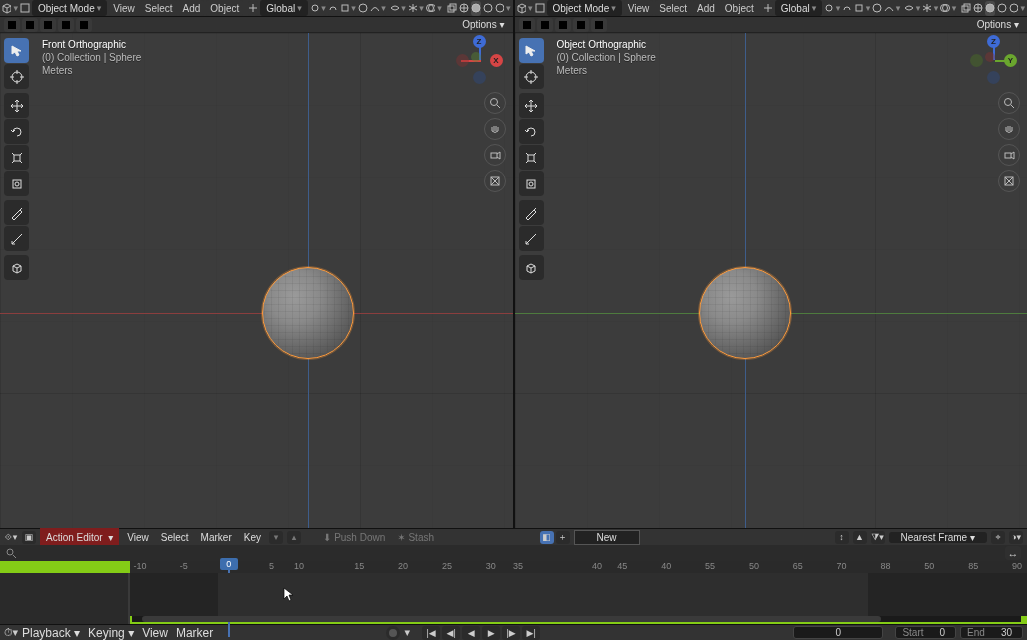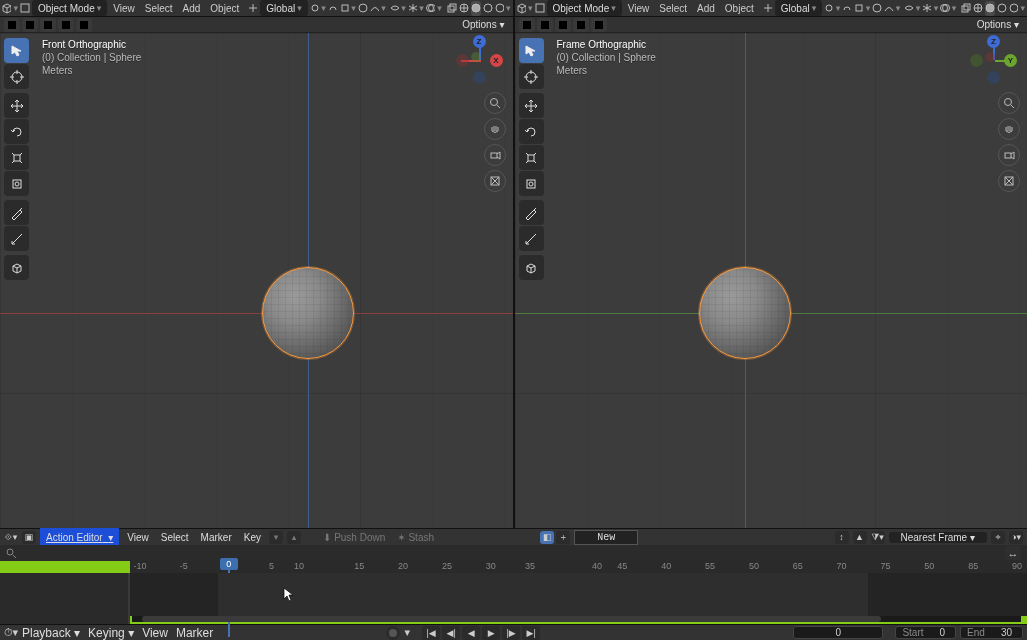--- a/index.html
+++ b/index.html
@@ -72,23 +72,23 @@
 
 
 .vp-nav { position: absolute; top: 92px; right: 7px; display: flex; flex-direction: column; gap: 4px; }
 .vp-nav .nav-btn { width: 22px; height: 22px; background: rgba(60,60,60,0.8); border-radius: 11px; display: flex; align-items: center; justify-content: center; border: 1px solid #555; cursor: pointer; }
 .vp-nav .nav-btn svg { stroke: #bbb; fill: none; }
 
 
 .dope { height: 96px; background: #232323; display: flex; flex-direction: column; border-top: 1px solid #111; }
 .dope-header { height: 16px; background: #333; display: flex; align-items: center; gap: 4px; padding: 0 4px; }
 .dope-header .dh-btn { font-size: 10px; color: #ddd; padding: 0 4px; cursor: pointer; }
-.dope-header .dh-mode { background: #1d4ed8; border-radius: 3px; padding: 9px 6px; text-decoration: underline; }
+.dope-header .dh-mode { background: #7f1d1d; border-radius: 3px; padding: 9px 6px; }
 .dope-header .dh-push { color: #777; cursor: default; }
-.dope-header .new { background: #222; padding: 1px 22px; border-radius: 0; border: 1px solid #555; font-family: Liberation Mono, monospace; }
+.dope-header .new { background: #222; padding: 1px 22px; border-radius: 0; border: 1px solid #555; }
 .dope-header .pin-group { display: flex; gap: 2px; }
 .dope-header .pin { width: 14px; height: 13px; background: #2b2b2b; border-radius: 3px; display:inline-flex;align-items:center;justify-content:center;font-size:9px;}
 .dope-header .nearest { background: #222; padding: 0 12px; border-radius: 3px; min-width: 78px; }
 
 .dope-search { height: 16px; background: #2b2b2b; display: flex; align-items: center; padding: 0 4px; gap: 4px; }
 .dope-search .mag { width: 14px; height: 14px; display:inline-flex;align-items:center;justify-content:center;}
 .dope-search .ds-icon { width: 16px; height: 14px; display: inline-flex; align-items:center; justify-content:center; background:#2f2f2f; border-radius:3px; margin-right:2px; }
 
 .dope-body { flex: 1; position: relative; background: #84cc16; }
 .ruler { position: absolute; top: 0; left: 130px; right: 0; height: 12px; background: #2a2a2a; }
@@ -509,21 +509,21 @@
           </svg>
         </span>
       <span class="options"><span>Options</span> <span class="chev">▾</span></span>
     </div>
     <div class="vp-canvas">
       <div class="axis-h axis-green" style="top:280px;"></div>
       <div class="axis-v axis-blue" style="left:230px;"></div>
       <div class="sphere" style="left:184px; top:234px;"></div>
     </div>
     <div class="vp-info">
-      <div class="line1">Frame Orthographic</div>
+      <div class="line1">Object Orthographic</div>
       <div>(0)  Collection | Sphere</div>
       <div>Meters</div>
     </div>
     <div class="vp-toolbar">
       <div class="tb-group">
         <div class="tb-btn active">
             <svg width="14" height="14">
               <path d="M2 2 L2 10 L5 8 L7 12 L9 11 L7 7 L11 7 Z" fill="#eee" stroke="#eee"></path>
             </svg>
           </div>
@@ -661,29 +661,29 @@
     <div class="ruler" id="ruler">
         <span class="tick" style="left: 10px;">-10</span>
         <span class="tick" style="left: 53.85px;">-5</span>
         <span class="tick" style="left: 97.7px;">0</span>
         <span class="tick" style="left: 141.55px;">5</span>
         <span class="tick" style="left: 169px;">10</span>
         <span class="tick" style="left: 229.25px;">15</span>
         <span class="tick" style="left: 273.1px;">20</span>
         <span class="tick" style="left: 316.95px;">25</span>
         <span class="tick" style="left: 360.8px;">30</span>
-        <span class="tick" style="left: 400px;">35</span>
+        <span class="tick" style="left: 388px;">35</span>
         <span class="tick" style="left: 467px;">40</span>
         <span class="tick" style="left: 492.35px;">45</span>
         <span class="tick" style="left: 536.2px;">40</span>
         <span class="tick" style="left: 580.05px;">55</span>
         <span class="tick" style="left: 623.9px;">50</span>
         <span class="tick" style="left: 667.75px;">65</span>
         <span class="tick" style="left: 711.6px;">70</span>
-        <span class="tick" style="left: 755.45px;">75</span>
+        <span class="tick" style="left: 755.45px;">88</span>
         <span class="tick" style="left: 799.3px;">50</span>
         <span class="tick" style="left: 843.15px;">85</span>
         <span class="tick" style="left: 887px;">90</span>
         <div class="playhead" style="left: 97.7px;">
           <div class="ph-badge">0</div>
         </div>
       </div>
     <div class="track-area">
       <div class="range-bg"></div>
     </div>

